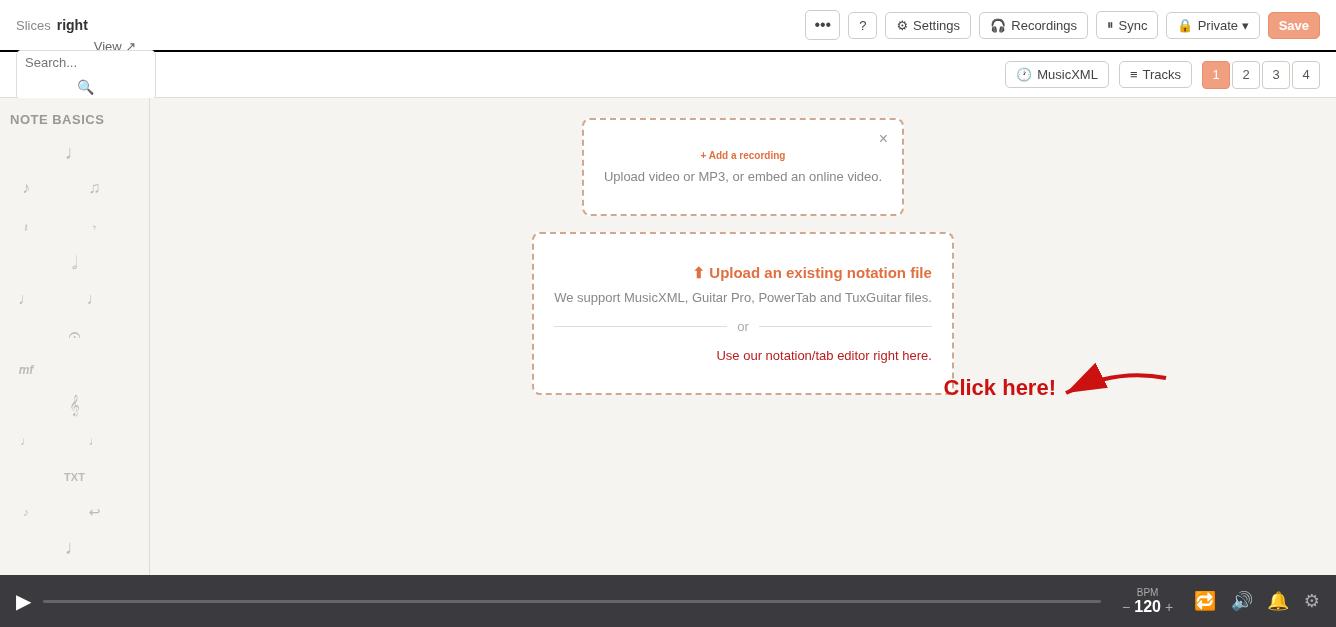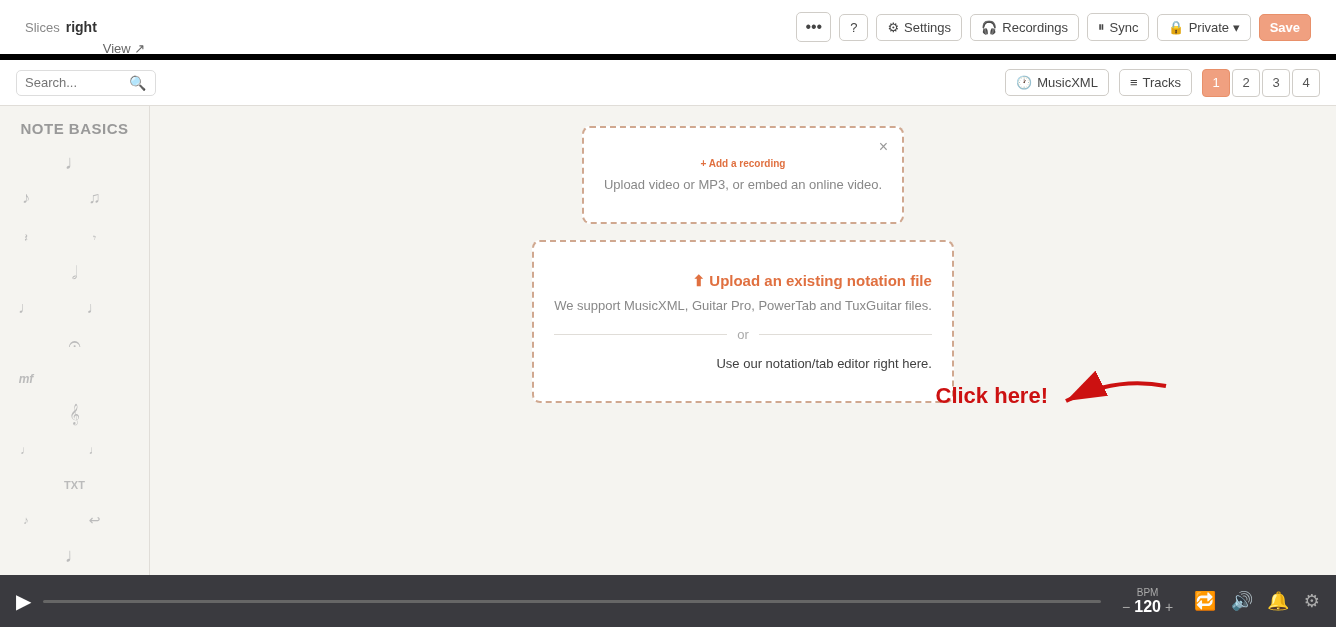--- a/index.html
+++ b/index.html
@@ -1,21 +1,21 @@
 <!DOCTYPE html>
 <html><head>
   <meta charset="utf-8">
   <style>
     * { box-sizing: border-box; margin: 0; padding: 0; }
     body { font-family: -apple-system, BlinkMacSystemFont, 'Segoe UI', sans-serif; background: #f5f4f0; width: 1336px; height: 627px; overflow: hidden; }
 
     
     .top-header {
       display: flex; align-items: center; justify-content: space-between;
-      background: #fff; border-bottom: 6px solid #000000; height: 60px; padding: 0 25px;
+      background: #fff; border-bottom: 2px solid #000000; height: 52px; padding: 0 16px;
     }
     .top-header-left { display: flex; align-items: center; gap: 6px; }
     .slices-label { font-size: 13px; color: #888; }
     .doc-name { font-size: 14px; font-weight: 600; color: #333; }
     .view-link { font-size: 13px; color: #666; text-decoration: none; display: flex; align-items: center; gap: 2px; margin-top: 42px; }
     .top-header-right { display: flex; align-items: center; gap: 8px; }
     .header-btn {
       display: flex; align-items: center; gap: 5px;
       border: 1px solid #d0cdc8; border-radius: 5px; background: #fff;
       padding: 5px 10px; font-size: 13px; color: #444; cursor: pointer;
@@ -28,20 +28,21 @@
 
     
     .toolbar-row {
       display: flex; align-items: center; justify-content: space-between;
       background: #fff; border-bottom: 1px solid #e0ddd8; height: 46px; padding: 0 16px;
     }
     .search-box {
       display: flex; align-items: center; gap: 9px;
       border: 1px solid #ddd; border-radius: 5px; padding: 4px 8px; background: #fff;
       width: 140px;
+      flex-direction: column;
     }
     .search-box input { border: none; outline: none; font-size: 13px; color: #555; width: 100%; background: transparent; }
     .toolbar-right { display: flex; align-items: center; gap: 10px; }
     .toolbar-btn {
       display: flex; align-items: center; gap: 5px;
       border: 1px solid #d0cdc8; border-radius: 5px; background: #fff;
       padding: 5px 10px; font-size: 13px; color: #444; cursor: pointer;
     }
     .page-btns { display: flex; align-items: center; gap: 2px; }
     .page-btn {
@@ -53,22 +54,22 @@
 
     
     .main-area { display: flex; height: calc(627px - 52px - 46px - 52px); }
 
     
     .sidebar {
       width: 150px; background: #f5f4f0; border-right: 1px solid #e0ddd8;
       display: flex; flex-direction: column; padding: 10px 0; overflow-y: auto;
     }
     .sidebar-section-label {
-      font-size: 15px; color: #999; text-transform: uppercase; letter-spacing: 0.5px;
-      padding: 4px 10px 8px; font-weight: 600; text-align: center;
+      font-size: 13px; color: #999; text-transform: uppercase; letter-spacing: 0.5px;
+      padding: 4px 10px 8px; font-weight: 600;
     }
     .sidebar-icons-grid {
       display: grid; grid-template-columns: 1fr 1fr; gap: 4px; padding: 0 8px;
     }
     .sidebar-icon {
       display: flex; align-items: center; justify-content: center;
       width: 36px; height: 36px; border-radius: 4px; cursor: pointer; color: #bbb; font-size: 16px;
     }
     .sidebar-icon-single { display: flex; align-items: center; justify-content: center; height: 36px; cursor: pointer; color: #bbb; font-size: 18px; }
 
@@ -88,25 +89,25 @@
     .notation-card {
       background: #fff; border: 2px dashed #d0a890; border-radius: 8px;
       padding: 30px 20px; text-align: right; max-width: 500px; margin: 0 auto; position: relative;
     }
     .notation-title { font-size: 15px; font-weight: 600; color: #e07040; margin-bottom: 8px; }
     .notation-subtitle { font-size: 13px; color: #888; }
     .divider-or { display: flex; align-items: center; gap: 10px; margin: 14px 0; }
     .divider-line { flex: 1; height: 1px; background: #e0ddd8; }
     .divider-text { font-size: 13px; color: #aaa; }
     .notate-title { font-size: 15px; font-weight: 600; color: #e07040; margin-bottom: 8px; }
-    .notate-subtitle { font-size: 13px; color: #404040; }
+    .notate-subtitle { font-size: 13px; color: #b91c1c; }
 
     
     .click-annotation {
-      position: absolute; top: 260px; right: 160px; display: flex; align-items: center; gap: 8px;
+      position: absolute; top: 260px; right: 160px; display: flex; align-items: center; gap: 0;
       pointer-events: none;
     }
     .click-text { font-size: 22px; font-weight: 700; color: #cc1111; }
     .arrow-svg { display: block; }
 
     
     .bottom-player {
       height: 52px; background: #3a3a3f; display: flex; align-items: center;
       padding: 0 16px; gap: 12px; position: absolute; bottom: 0; left: 0; right: 0;
     }

